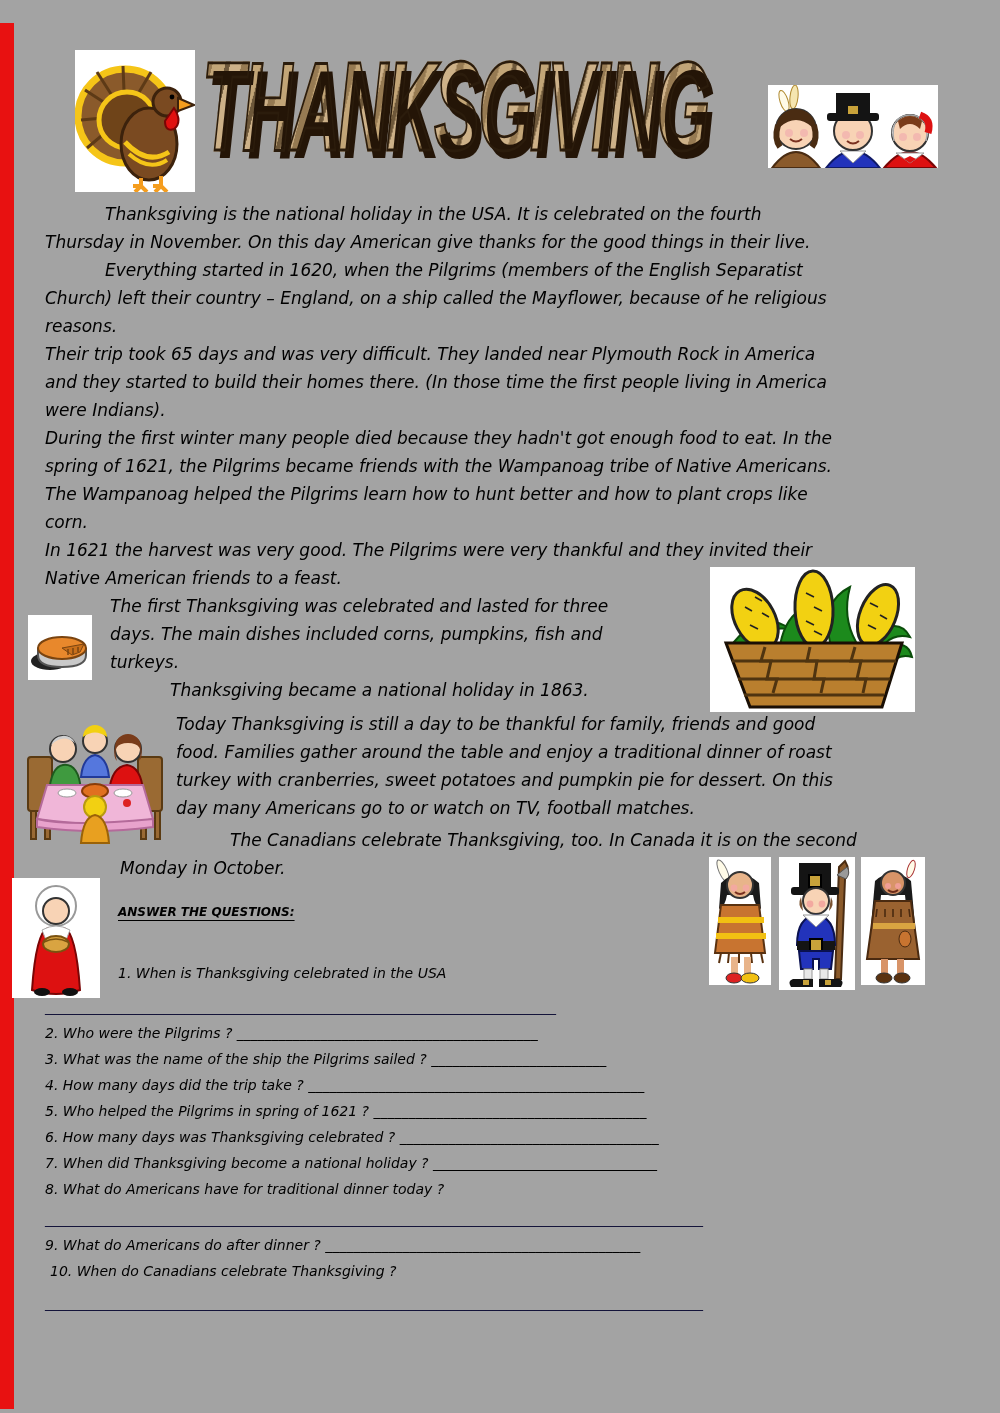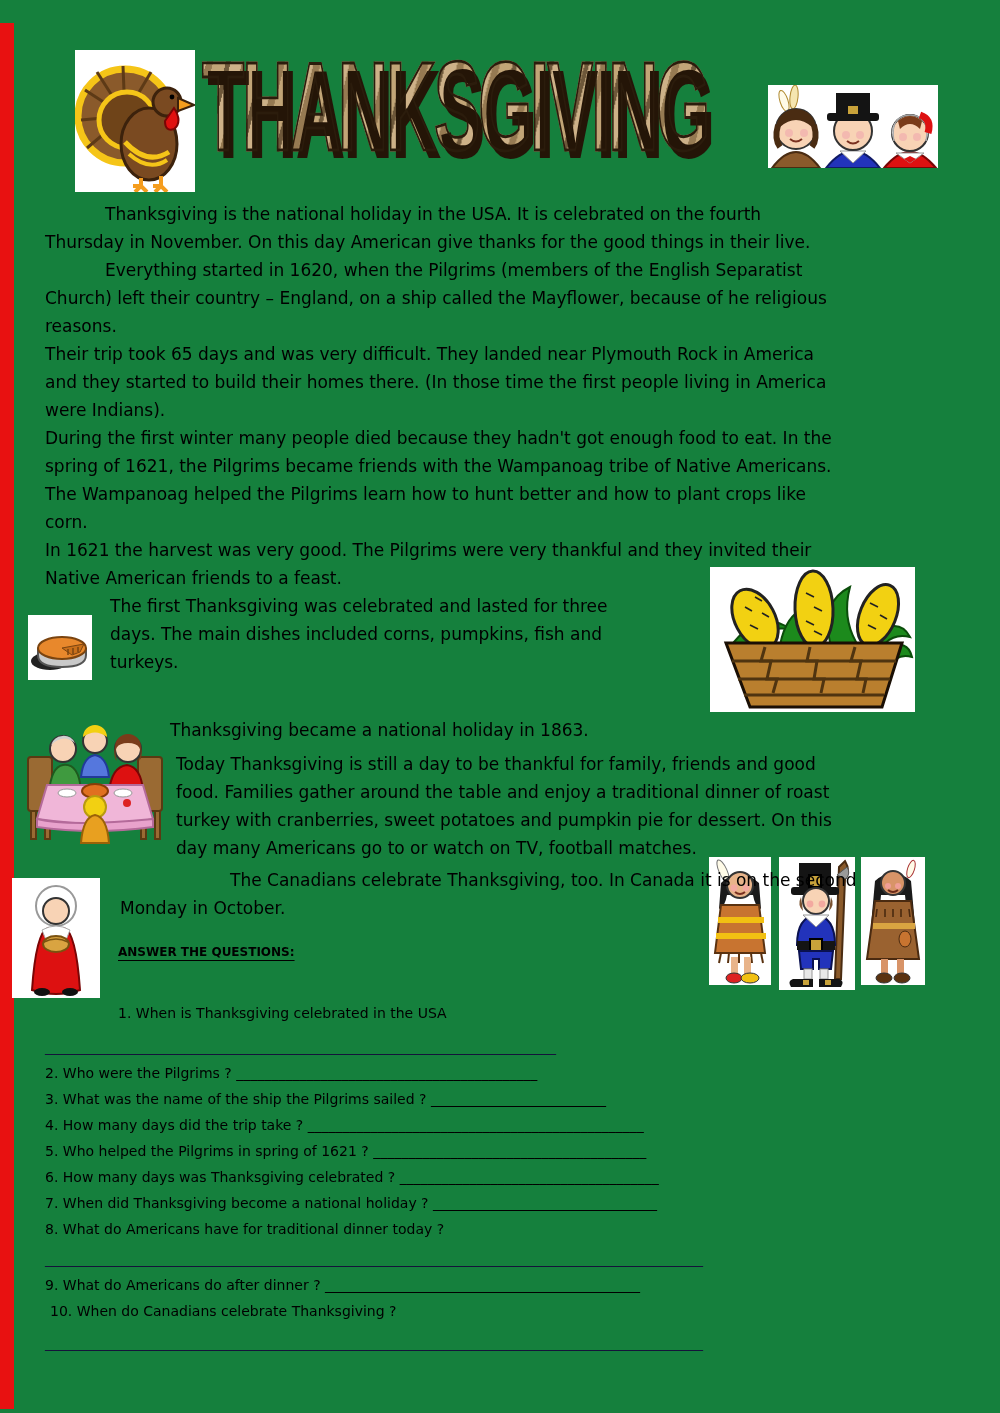--- a/index.html
+++ b/index.html
@@ -1,20 +1,21 @@
 <!DOCTYPE html>
 <html><head>
 <meta charset="utf-8">
 <style>
   html,body{margin:0;padding:0;}
   .page{
     position:relative;width:1000px;height:1413px;overflow:hidden;
-    background:#15803d;
+    background:#a3a3a3;
     font-family:"DejaVu Sans",sans-serif;
     color:#000;
+    font-style:italic;
   }
   .stripe{position:absolute;left:0;top:23px;width:14px;height:1386px;background:#e81111;}
   
   .title-wrap{position:absolute;left:202px;top:34px;width:580px;height:130px;}
   .title-text{
     position:relative;display:inline-block;
     font-family:"Liberation Sans",sans-serif;font-weight:900;
     font-size:66px;letter-spacing:-2px;white-space:pre;
     transform:scale(1.05,1.9);transform-origin:0 0;
     background:repeating-linear-gradient(115deg,#cdb188 0 10px,#967a52 10px 16px,#c2a577 16px 27px,#6e583a 27px 31px);
@@ -37,21 +38,21 @@
   .corn-box{left:710px;top:567px;width:205px;height:145px;}
   .family-box{left:25px;top:715px;width:140px;height:130px;}
   .pwoman-box{left:12px;top:878px;width:88px;height:120px;}
   .native1-box{left:709px;top:857px;width:62px;height:128px;}
   .pboy-box{left:779px;top:857px;width:76px;height:133px;}
   .native2-box{left:861px;top:857px;width:64px;height:128px;}
   
   .bodytext{position:absolute;left:45px;top:200px;width:930px;}
   .bline{font-size:17px;line-height:28px;height:28px;white-space:pre;}
   .p60{padding-left:60px;}  .p65{padding-left:65px;}
-  .p125{padding-left:125px;margin-top:40px;}.p131{padding-left:131px;}
+  .p125{padding-left:125px;}.p131{padding-left:131px;}
   .p185{padding-left:185px;}.p75{padding-left:75px;}
   .mt6{margin-top:6px;} .mt4{margin-top:4px;} .mt8{margin-top:8px;}
   .qheading{
     margin-top:16px;padding-left:73px;font-size:12px;line-height:28px;
     font-weight:bold;white-space:pre;
   }
   .qheading span{text-decoration:underline;text-underline-offset:4px;}
   .qline{font-size:14px;line-height:26px;height:26px;white-space:pre;}
   .iq1{padding-left:73px;margin-top:34px;}
   .iq10{padding-left:5px;}

